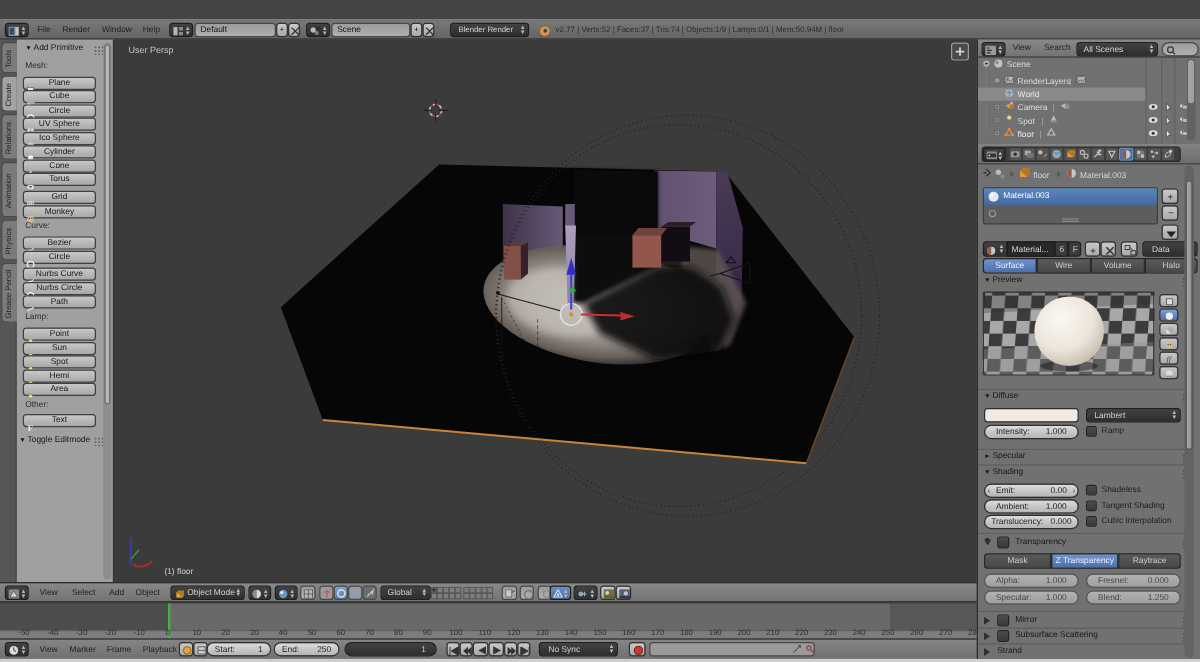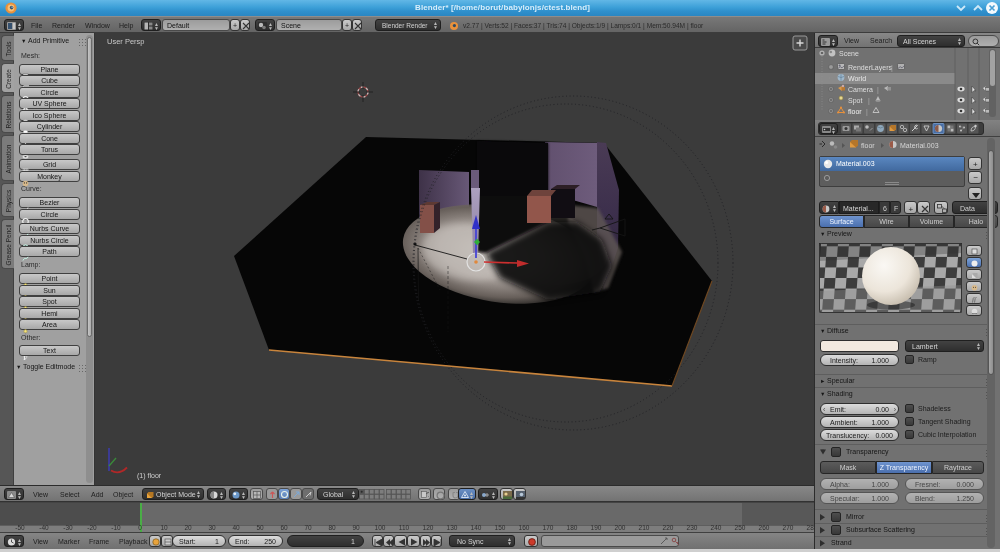--- a/index.html
+++ b/index.html
@@ -49,35 +49,20 @@
 .seg{position:absolute;background:linear-gradient(#5b5b5b,#474747);border:1px solid #262626;}
 .seg span{position:absolute;width:100%;text-align:center;top:2px;font-size:7px;color:#cecece;}
 .seg.bl{background:linear-gradient(#6f94cf,#4a6fae);}
 .seg.bl span{color:#eef4ff;}
 .dots{position:absolute;width:10px;height:8px;opacity:.55;background-image:radial-gradient(#3a3a3a 30%,transparent 32%);background-size:3px 3px;}
 #bwin{left:0;top:549px;width:1000px;height:3px;background:#cfcfcf;}
 </style></head>
 <body>
 <div id="w">
 
-<div class="abs" id="title">
- <svg class="abs" style="left:4px;top:1px" width="14" height="14" viewBox="0 0 14 14">
-  <circle cx="7" cy="7" r="5.6" fill="#e8913c"></circle>
-        <circle cx="7" cy="7" r="3.4" fill="#f6c27a"></circle>
-        <circle cx="7.6" cy="6.6" r="1.8" fill="#35536e"></circle>
-        <circle cx="8.1" cy="6.1" r="0.7" fill="#dfe8ee"></circle>
- </svg>
- <span class="tt">Blender* [/home/borut/babylonjs/ctest.blend]</span>
- <svg class="abs" style="left:950px;top:0px" width="50" height="16" viewBox="0 0 50 16">
-  <path d="M7,6 l4,4 4,-4" stroke="#cfe9f8" stroke-width="1.8" fill="none"></path>
-  <path d="M24,10 l4,-4 4,4" stroke="#cfe9f8" stroke-width="1.8" fill="none"></path>
-  <circle cx="42" cy="8" r="6" fill="#f4fafd"></circle>
-  <path d="M39.5,5.5 l5,5 m0,-5 l-5,5" stroke="#4aa0d4" stroke-width="1.7"></path>
- </svg>
-</div>
 
 <div class="abs" id="menubar">
  <div class="dk" style="left:4px;top:2px;width:20px;height:12px;">
    <svg class="abs" style="left:2px;top:2px" width="9" height="8">
           <rect width="9" height="8" rx="1" fill="#9a9a9a"></rect>
           <rect x="1" y="1" width="4" height="6" fill="#35506e"></rect>
           <rect x="6" y="1" width="2" height="6" fill="#c8c8c8"></rect>
         </svg>
    <div class="ud" style="right:1px;top:2px;">▲<br>▼</div>
  </div>

